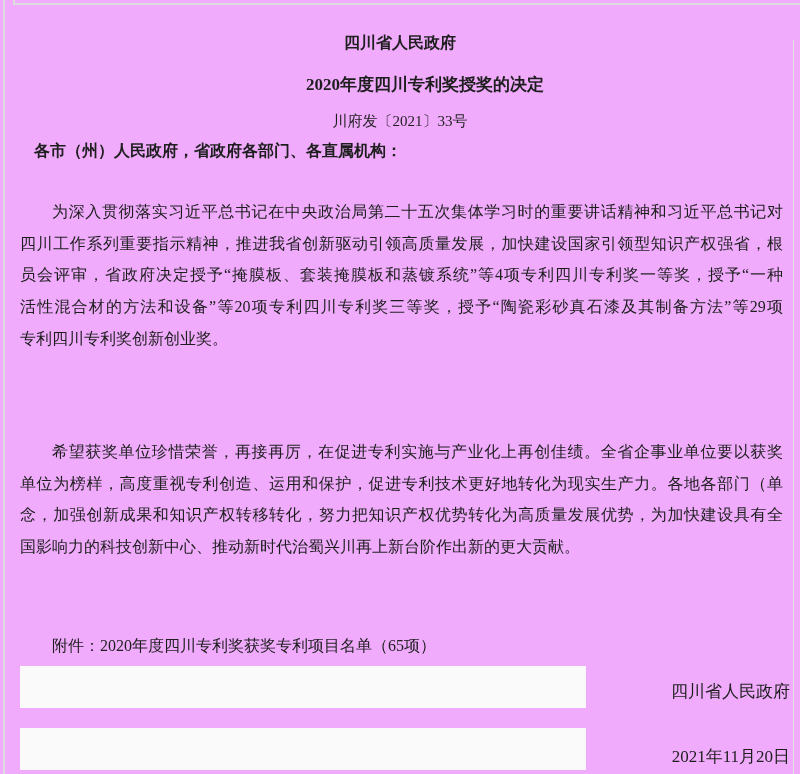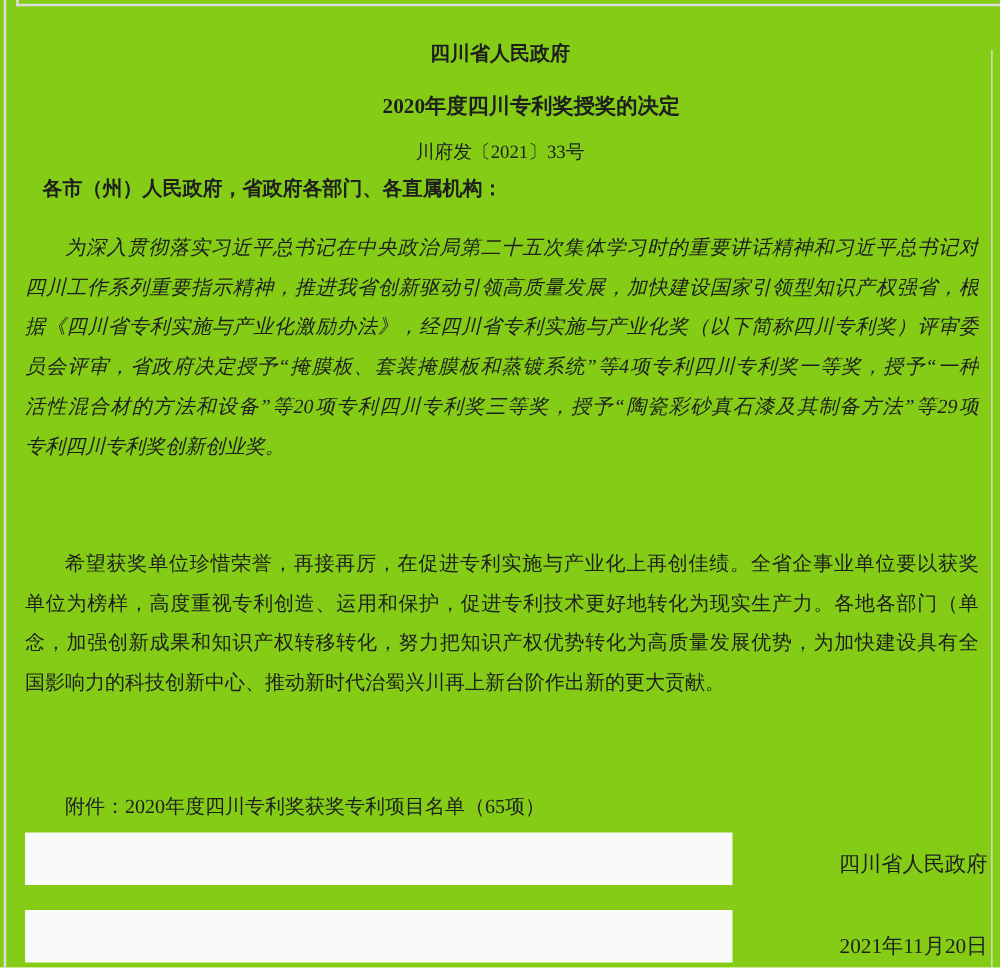--- a/index.html
+++ b/index.html
@@ -4,21 +4,21 @@
 <style>
   html, body {
     margin: 0;
     padding: 0;
     background: #ffffff;
   }
   .page {
     position: relative;
     width: 800px;
     height: 774px;
-    background: #84cc16;
+    background: #f0abfc;
     overflow: hidden;
     font-family: "Liberation Serif", "DejaVu Serif", serif;
     color: #1e1e1e;
   }
   
   .border-left {
     position: absolute;
     left: 3px; top: 0;
     width: 2px; height: 774px;
     background: #dcdcdc;
@@ -59,21 +59,21 @@
     white-space: nowrap;
     margin-left: 16px;
   }
   .para {
     position: absolute;
     left: 20px;
     width: 763px;
     font-size: 16px;
     line-height: 31.7px;
   }
-  .para-1 { top: 183px; font-style: italic; }
+  .para-1 { top: 196px; }
   .para-2 { top: 436px; }
   .bline {
     text-align: justify;
     text-align-last: justify;
     text-justify: inter-character;
     white-space: nowrap;
     overflow: hidden;
   }
   .bline.last {
     text-align-last: left;
@@ -124,21 +124,20 @@
 
   <div class="center-line doc-title">2020年度四川专利奖授奖的决定</div>
 
   <div class="center-line doc-number">川府发〔2021〕33号</div>
 
   <div class="salutation">各市（州）人民政府，省政府各部门、各直属机构：</div>
 
   <div class="para para-1">
     <div class="bline indent">为深入贯彻落实习近平总书记在中央政治局第二十五次集体学习时的重要讲话精神和习近平总书记对</div>
     <div class="bline">四川工作系列重要指示精神，推进我省创新驱动引领高质量发展，加快建设国家引领型知识产权强省，根</div>
-    <div class="bline">据《四川省专利实施与产业化激励办法》，经四川省专利实施与产业化奖（以下简称四川专利奖）评审委</div>
     <div class="bline">员会评审，省政府决定授予“掩膜板、套装掩膜板和蒸镀系统”等4项专利四川专利奖一等奖，授予“一种</div>
     <div class="bline">活性混合材的方法和设备”等20项专利四川专利奖三等奖，授予“陶瓷彩砂真石漆及其制备方法”等29项</div>
     <div class="bline last">专利四川专利奖创新创业奖。</div>
   </div>
 
   <div class="para para-2">
     <div class="bline indent">希望获奖单位珍惜荣誉，再接再厉，在促进专利实施与产业化上再创佳绩。全省企事业单位要以获奖</div>
     <div class="bline">单位为榜样，高度重视专利创造、运用和保护，促进专利技术更好地转化为现实生产力。各地各部门（单</div>
     <div class="bline">念，加强创新成果和知识产权转移转化，努力把知识产权优势转化为高质量发展优势，为加快建设具有全</div>
     <div class="bline last">国影响力的科技创新中心、推动新时代治蜀兴川再上新台阶作出新的更大贡献。</div>

